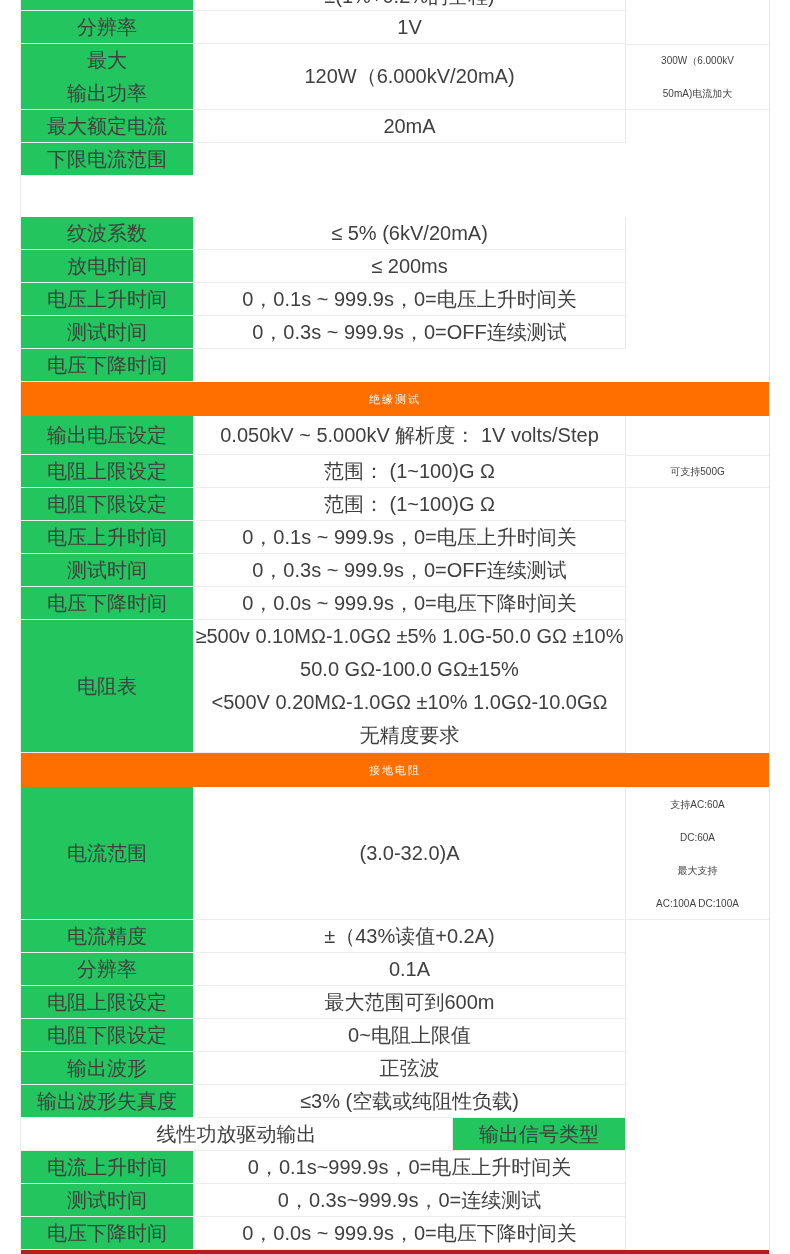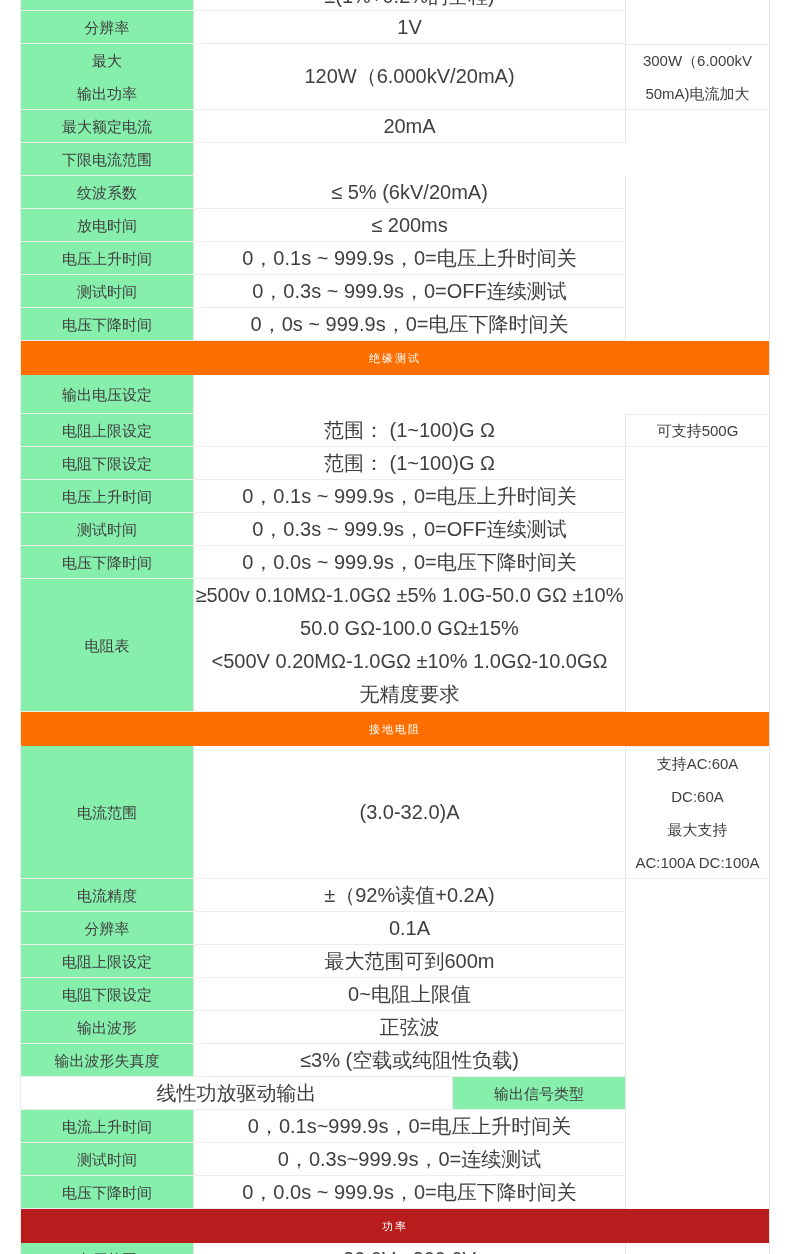--- a/index.html
+++ b/index.html
@@ -9,31 +9,31 @@
     color:#3f3f3f;
   }
   .spec-table{
     position:absolute;left:20px;top:0;width:750px;
     border-left:1px solid #ececec;border-right:1px solid #e4e4e4;
     box-sizing:border-box;
   }
   .row{display:flex;width:100%;overflow:hidden;box-sizing:border-box;}
   .cell{box-sizing:border-box;display:flex;flex-direction:column;justify-content:center;align-items:center;}
   .cell-label{
-    width:173px;background:#86efac;
+    width:173px;background:#22c55e;
     border-right:1px solid #e8e8e8;border-bottom:1px solid #ededed;
-    font-size:15px;text-align:center;
+    font-size:20px;text-align:center;
   }
   .cell-value{
     width:432px;background:#ffffff;
     border-right:1px solid #e8e8e8;border-bottom:1px solid #ededed;
     font-size:20px;text-align:center;
   }
   .cell-note{
-    flex:1;background:#ffffff;font-size:15px;text-align:center;
+    flex:1;background:#ffffff;font-size:10px;text-align:center;
   }
   .cell-note.has-note{border-top:1px solid #ededed;border-bottom:1px solid #ededed;}
   .line{white-space:nowrap;line-height:33px;}
   .row.clip-top .line{margin-top:-15px;line-height:22px;}
   .row.clip-top .cell{justify-content:flex-start;}
   .section-header{
     width:100%;display:flex;justify-content:center;align-items:center;
     color:#ffffff;font-size:11px;letter-spacing:2px;font-weight:500;
     box-sizing:border-box;
   }
@@ -79,21 +79,21 @@
         <div class="line">20mA</div>
       </div>
       <div class="cell cell-note"></div>
     </div>
     <div class="row" style="height: 33px;">
       <div class="cell cell-label">
         <div class="line">下限电流范围</div>
       </div>
       <div class="cell cell-note"></div>
     </div>
-    <div class="row" style="height: 33px;">
+    <div class="row" style="height: 33px; margin-top: 41px;">
       <div class="cell cell-label">
         <div class="line">纹波系数</div>
       </div>
       <div class="cell cell-value">
         <div class="line">≤ 5% (6kV/20mA)</div>
       </div>
       <div class="cell cell-note"></div>
     </div>
     <div class="row" style="height: 33px;">
       <div class="cell cell-label">
@@ -118,32 +118,32 @@
         <div class="line">测试时间</div>
       </div>
       <div class="cell cell-value">
         <div class="line">0，0.3s ~ 999.9s，0=OFF连续测试</div>
       </div>
       <div class="cell cell-note"></div>
     </div>
     <div class="row" style="height: 33px;">
       <div class="cell cell-label">
         <div class="line">电压下降时间</div>
-      </div>
-      <div class="cell cell-value">
-        <div class="line">0，0s ~ 999.9s，0=电压下降时间关</div>
       </div>
       <div class="cell cell-note"></div>
     </div>
     <div class="section-header" style="height: 34px; background: rgb(255, 111, 0);">
       <span>绝缘测试</span>
     </div>
     <div class="row" style="height: 39px;">
       <div class="cell cell-label">
         <div class="line">输出电压设定</div>
+      </div>
+      <div class="cell cell-value">
+        <div class="line">0.050kV ~ 5.000kV 解析度： 1V volts/Step</div>
       </div>
       <div class="cell cell-note"></div>
     </div>
     <div class="row" style="height: 33px;">
       <div class="cell cell-label">
         <div class="line">电阻上限设定</div>
       </div>
       <div class="cell cell-value">
         <div class="line">范围： (1~100)G Ω</div>
       </div>
@@ -214,21 +214,21 @@
         <div class="line">DC:60A</div>
         <div class="line">最大支持</div>
         <div class="line">AC:100A DC:100A</div>
       </div>
     </div>
     <div class="row" style="height: 33px;">
       <div class="cell cell-label">
         <div class="line">电流精度</div>
       </div>
       <div class="cell cell-value">
-        <div class="line">±（92%读值+0.2A)</div>
+        <div class="line">±（43%读值+0.2A)</div>
       </div>
       <div class="cell cell-note"></div>
     </div>
     <div class="row" style="height: 33px;">
       <div class="cell cell-label">
         <div class="line">分辨率</div>
       </div>
       <div class="cell cell-value">
         <div class="line">0.1A</div>
       </div>

